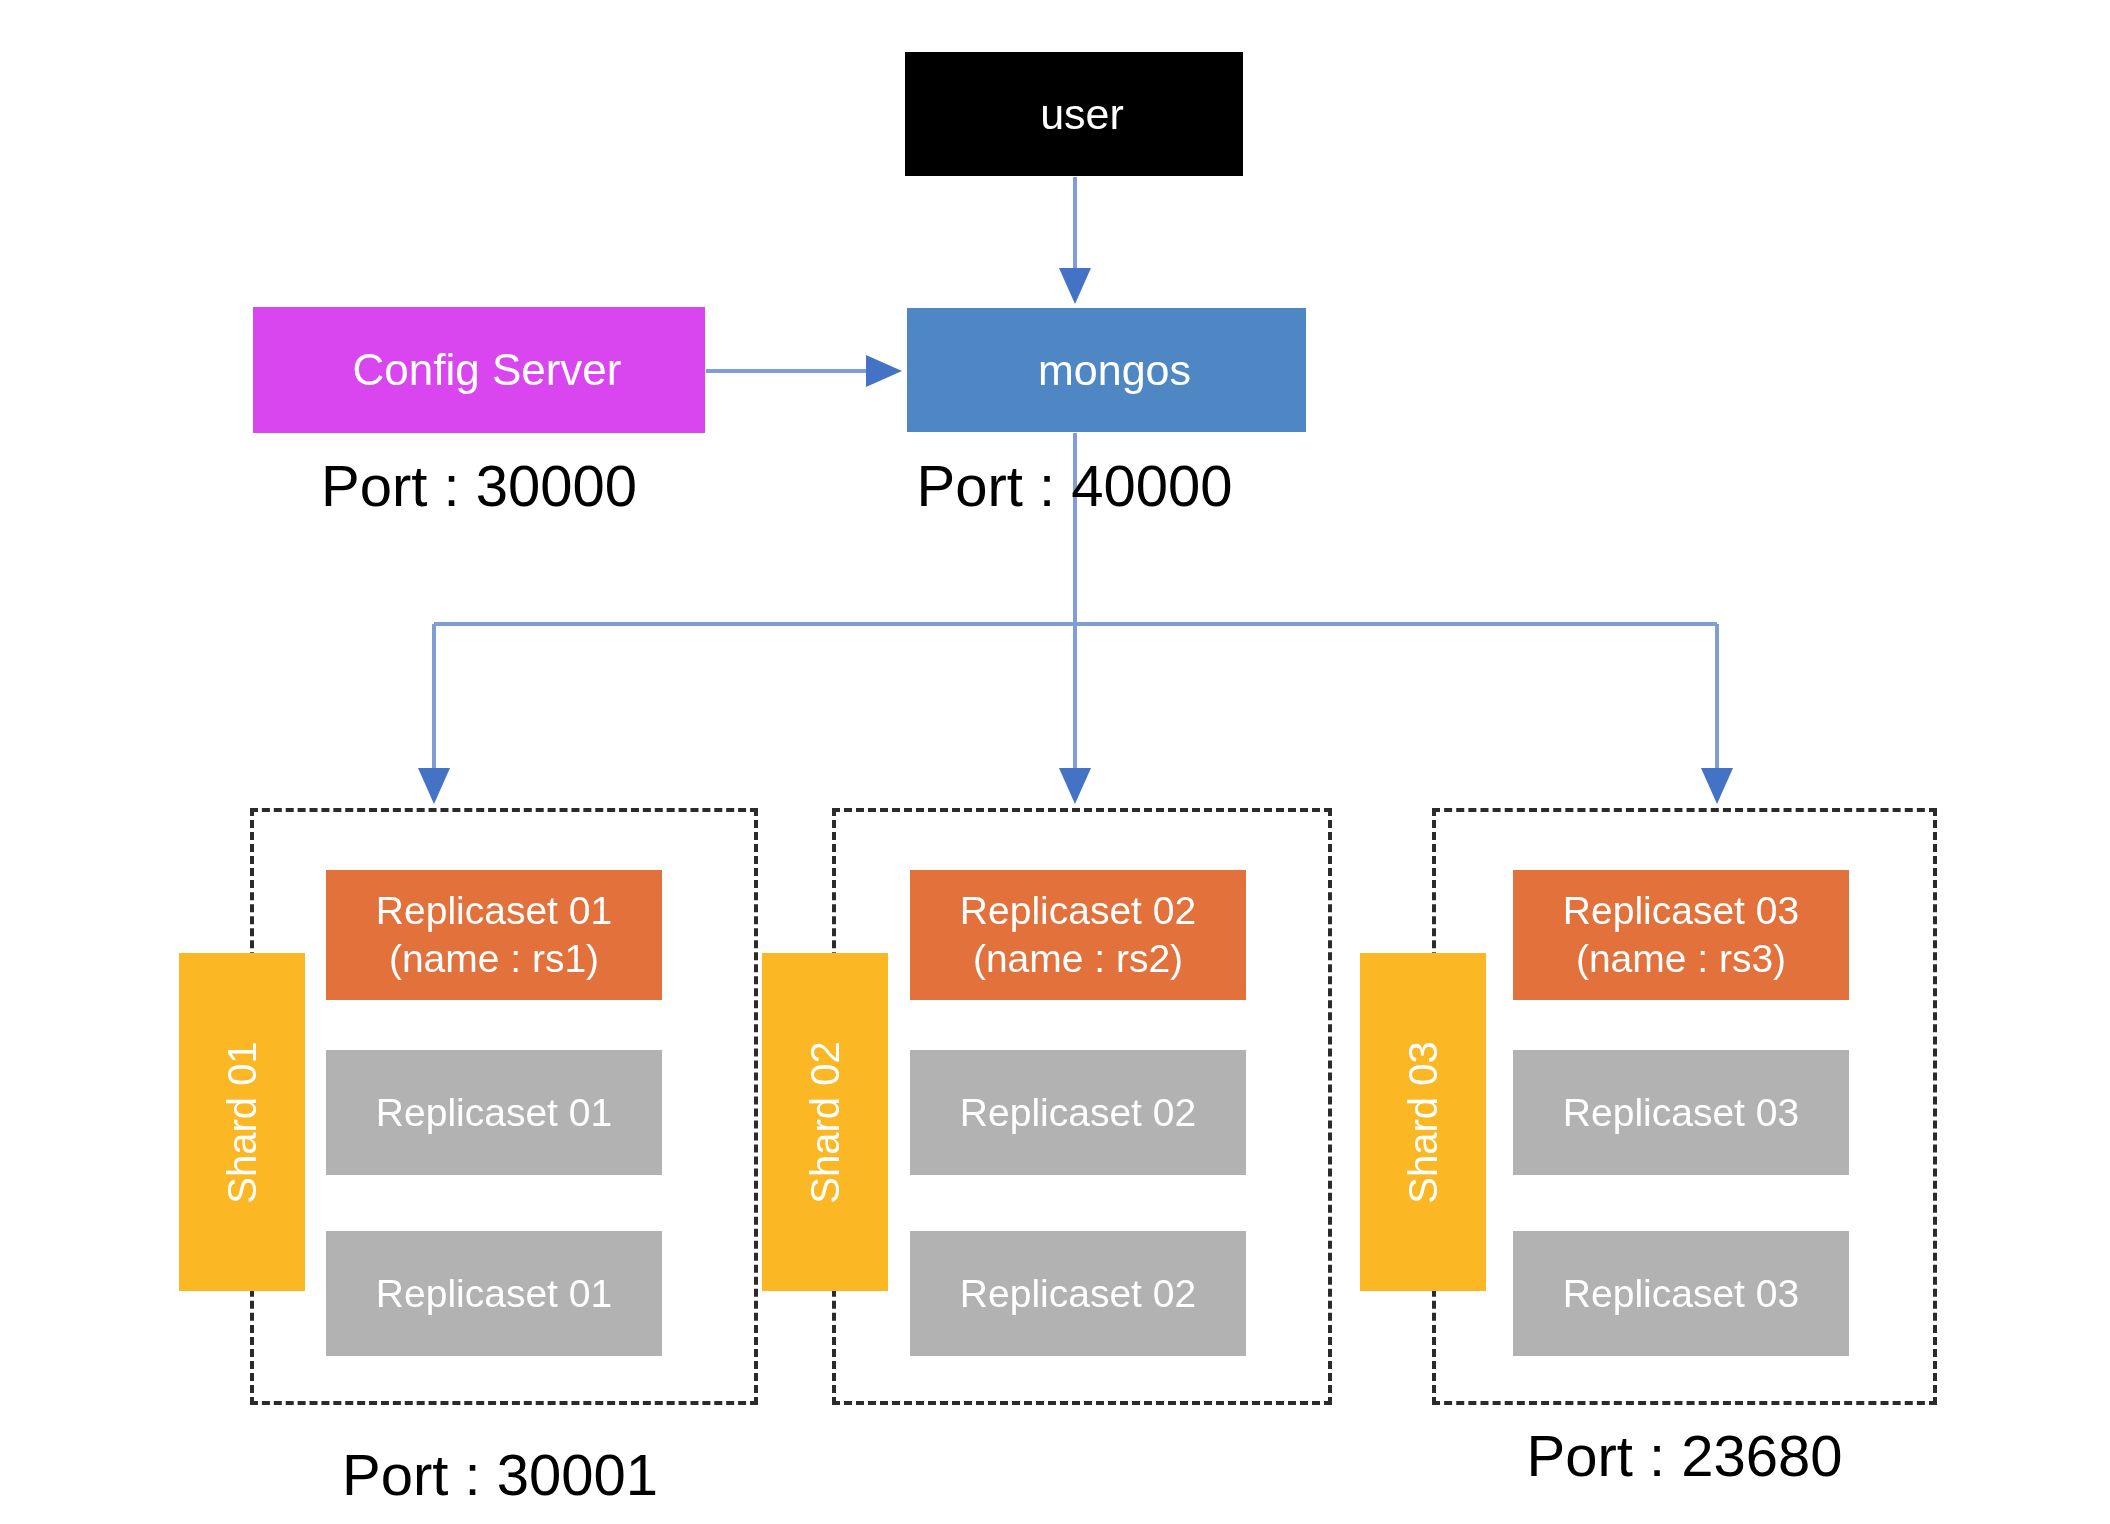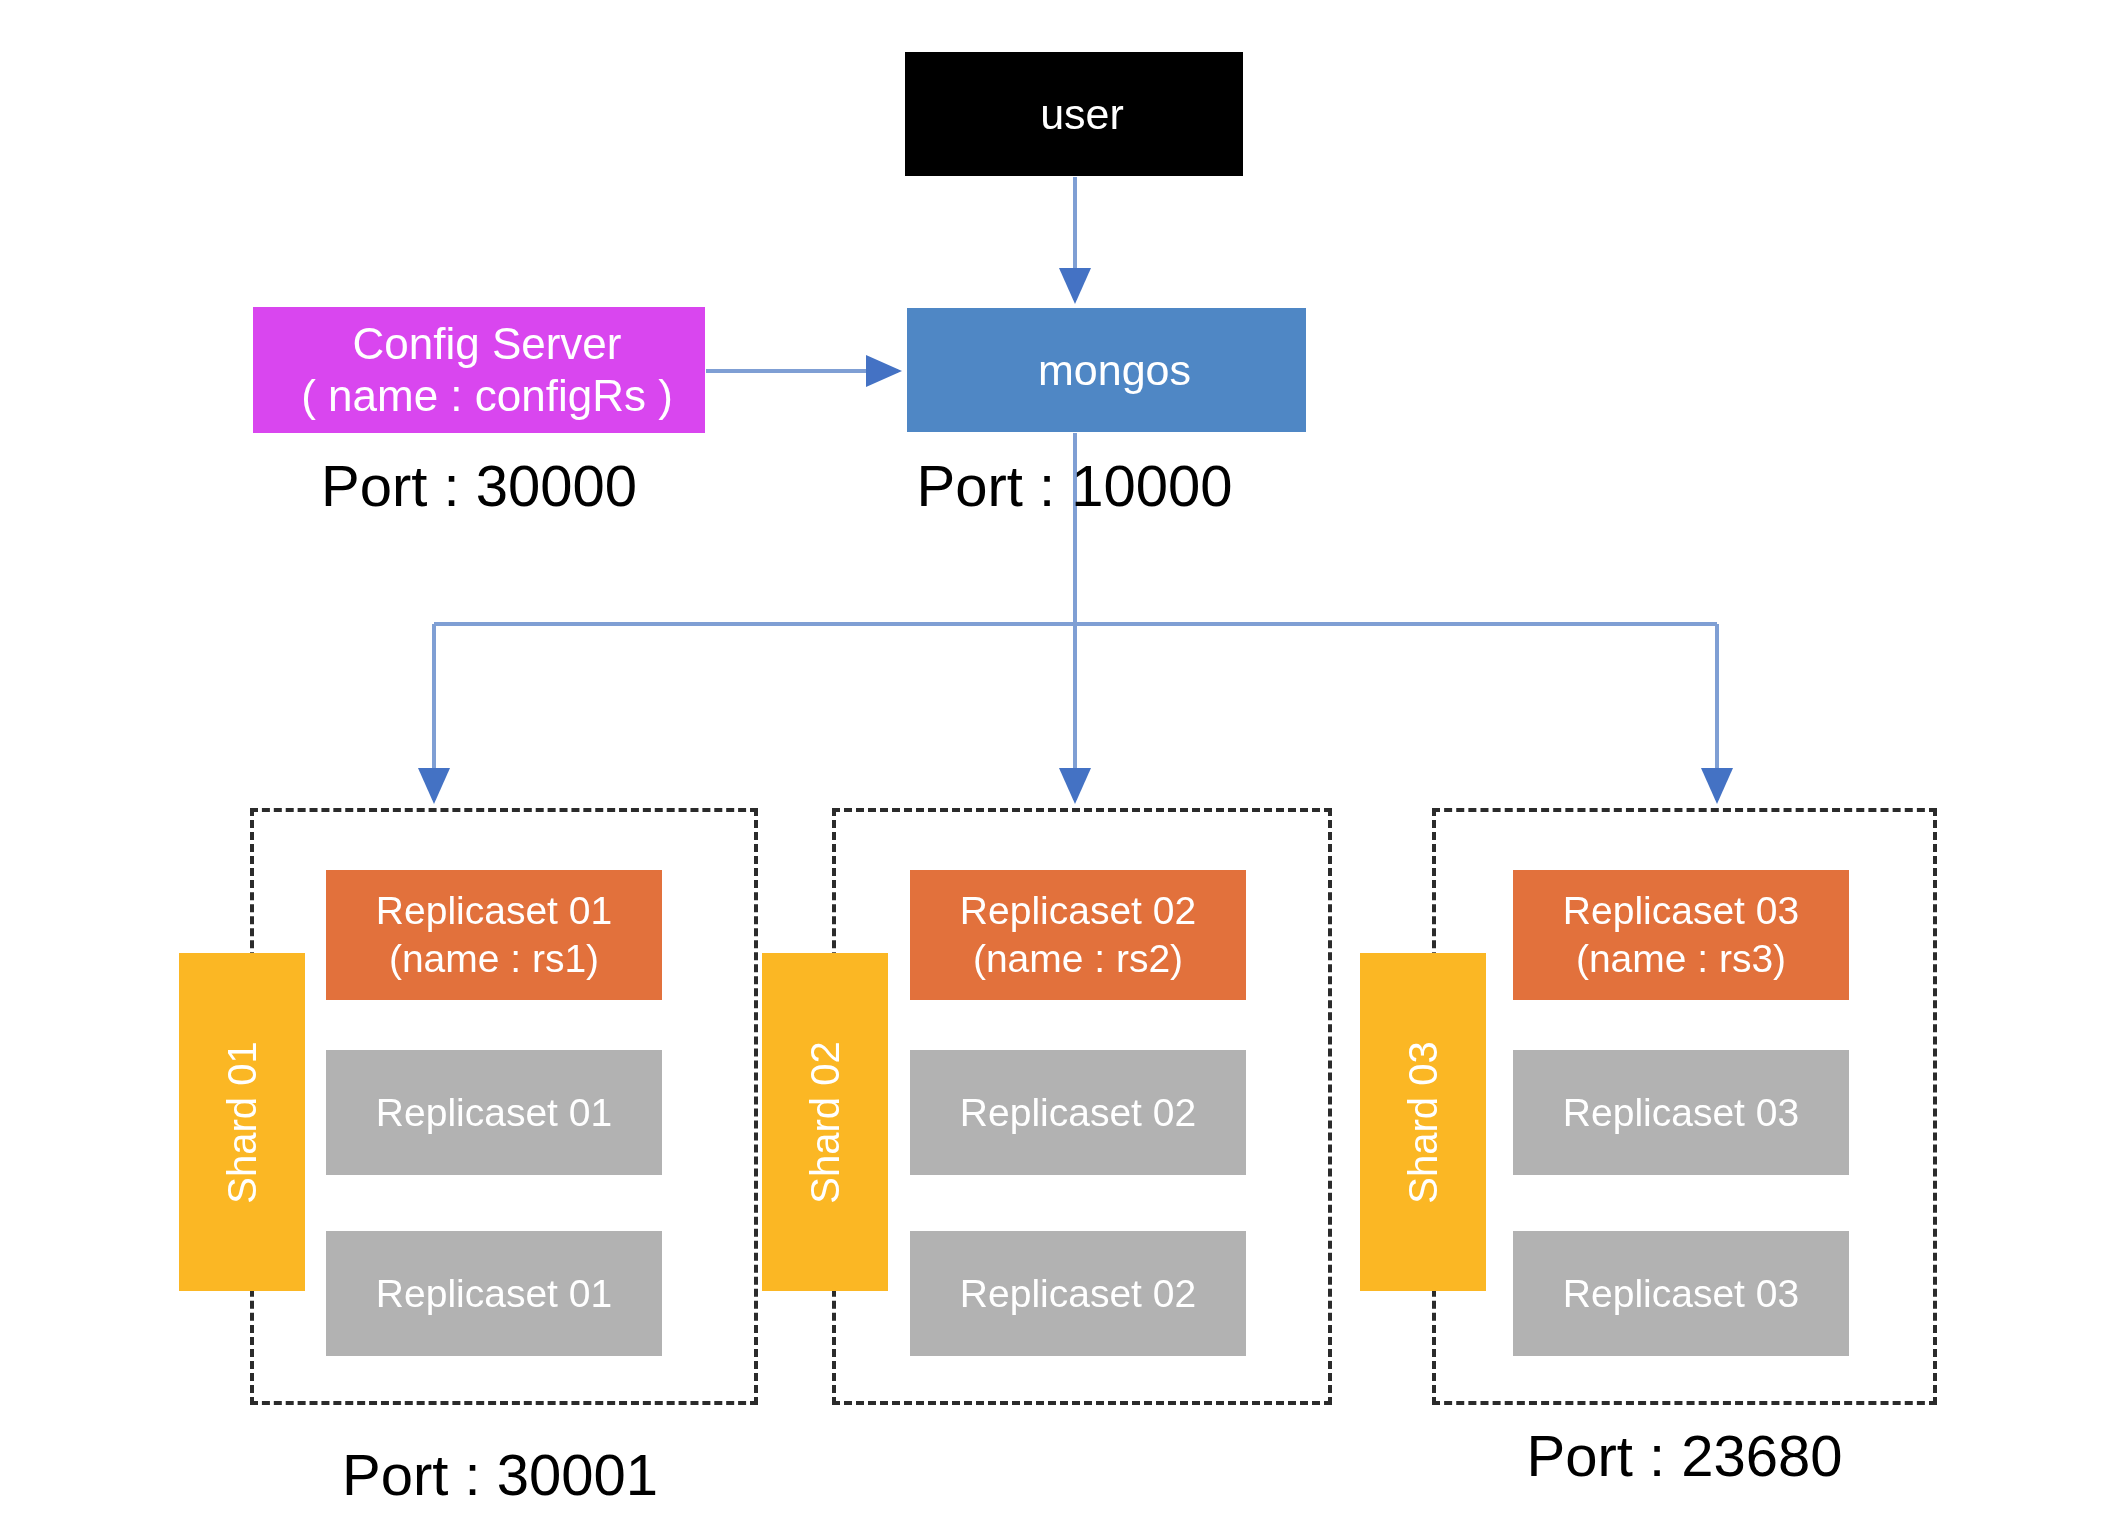--- a/index.html
+++ b/index.html
@@ -179,28 +179,27 @@
       <line x1="1717" y1="624" x2="1717" y2="800" stroke="#7f9fd4" stroke-width="4" marker-end="url(#arrowhead)"></line>
     </g>
   </svg>
 
   <div class="node" id="user-node">
     <span class="node-line">user</span>
   </div>
 
   <div class="node" id="config-server-node">
     <span class="node-line">Config Server</span>
-    <span class="node-line">( name : configRs )</span>
   </div>
   <div class="port-label" id="config-port-label">Port : 30000</div>
 
   <div class="node" id="mongos-node">
     <span class="node-line">mongos</span>
   </div>
-  <div class="port-label" id="mongos-port-label">Port : 10000</div>
+  <div class="port-label" id="mongos-port-label">Port : 40000</div>
 
   <div class="shard-box" id="shard1-box"></div>
   <div class="shard-tab" id="shard1-tab">
     <span class="tab-text">Shard 01</span>
   </div>
   <div class="rs-primary" id="shard1-rs-primary">
     <span class="node-line">Replicaset 01</span>
     <span class="node-line">(name : rs1)</span>
   </div>
   <div class="rs-member rs-member-a col1">

